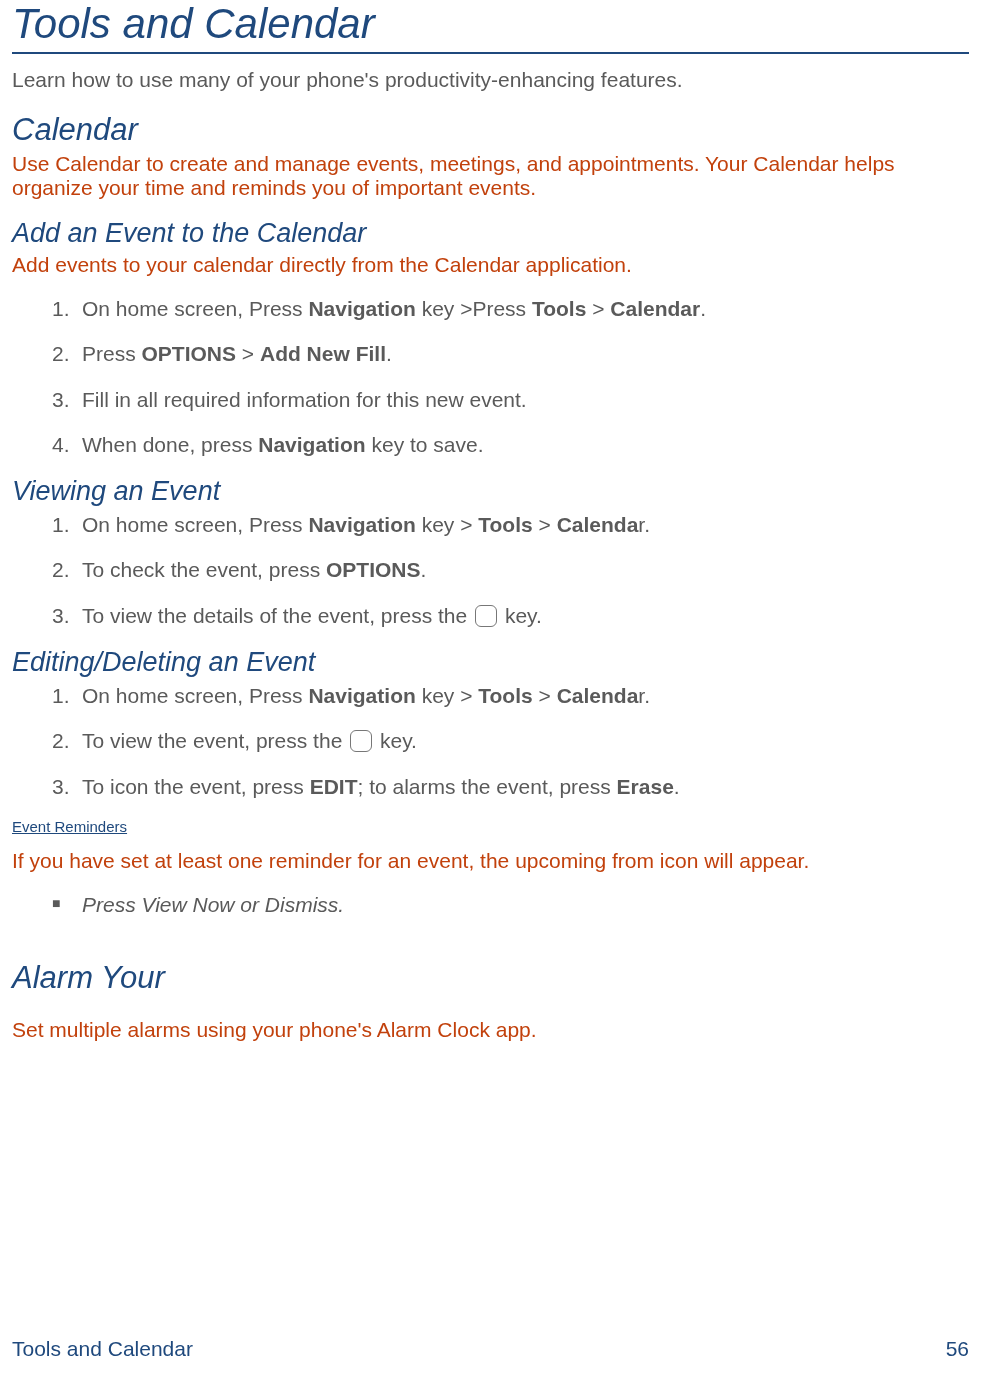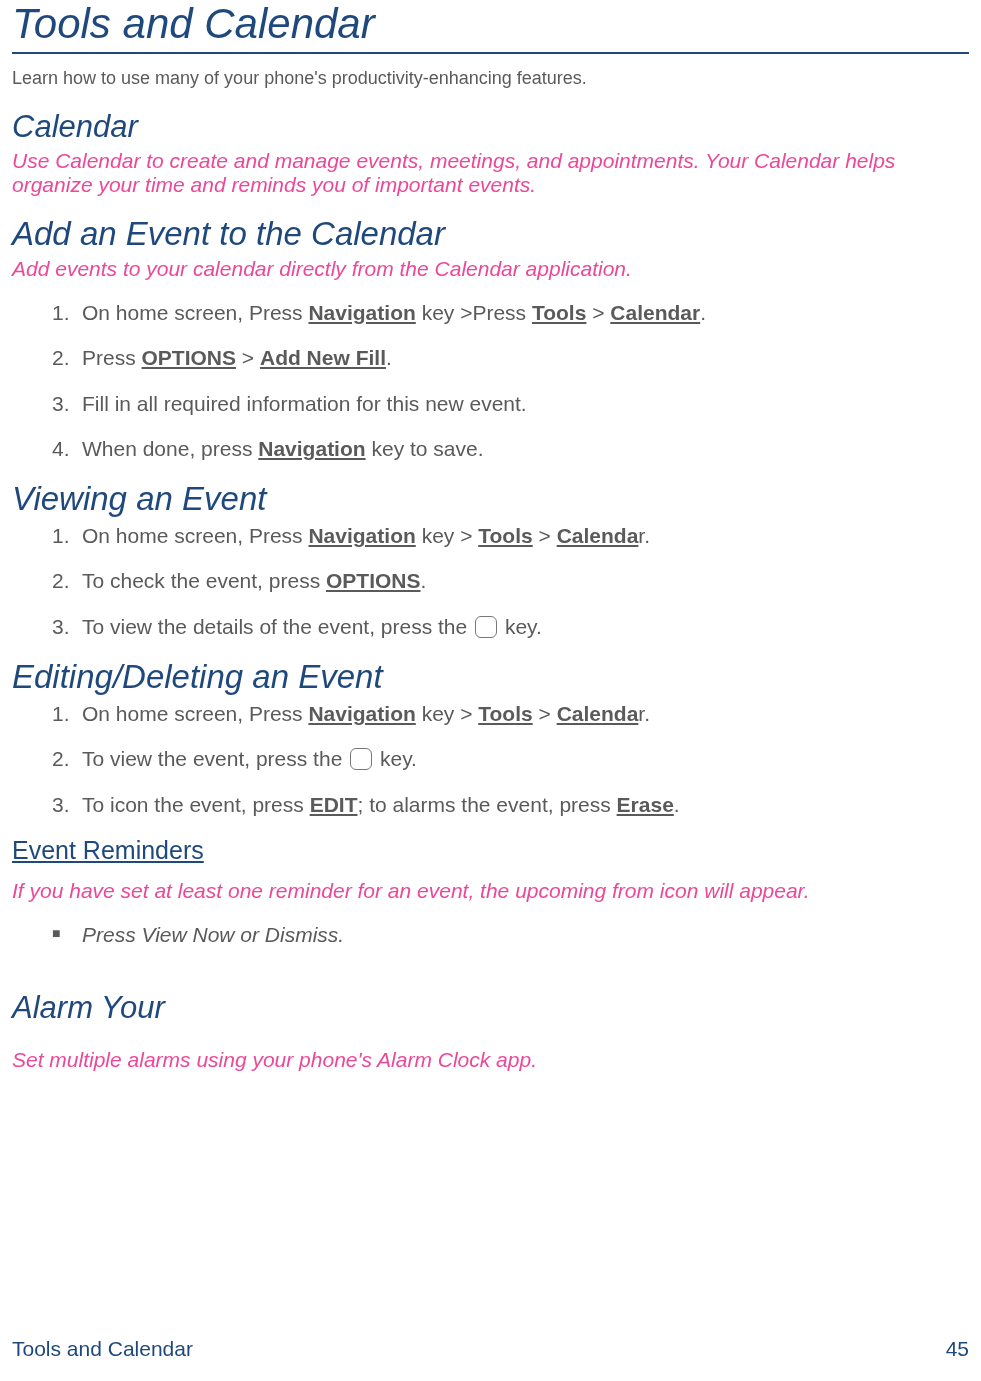--- a/index.html
+++ b/index.html
@@ -18,50 +18,49 @@
     h1 {
       font-size: 42px;
       font-style: italic;
       font-weight: normal;
       color: #1f497d;
       border-bottom: 2px solid #1f497d;
       padding-bottom: 4px;
       margin-bottom: 14px;
     }
     .intro-text {
-      font-size: 18px;
+      font-size: 21px;
       color: #5a5a5a;
       margin-bottom: 20px;
     }
     h2 {
       font-size: 31px;
       font-style: italic;
       font-weight: normal;
       color: #1f497d;
       margin-bottom: 4px;
     }
     h2.spaced-top {
       margin-top: 42px;
     }
     .section-text {
       font-size: 21px;
-      color: #ec4899;
+      color: #c2410c;
       margin-bottom: 18px;
-      font-style: italic;
     }
     h3 {
-      font-size: 33px;
+      font-size: 27px;
       font-style: italic;
       font-weight: normal;
       color: #1f497d;
       margin-bottom: 4px;
       margin-top: 6px;
     }
     h4 {
-      font-size: 25px;
+      font-size: 15px;
       color: #1f497d;
       font-weight: normal;
       margin-top: 10px;
       margin-bottom: 14px;
       text-decoration: underline;
     }
     ol {
       list-style: none;
       counter-reset: item;
       margin-left: 40px;
@@ -97,21 +96,20 @@
     ul.square-list li::before {
       content: "■";
       position: absolute;
       left: 0;
       font-size: 14px;
       color: #5a5a5a;
       top: 3px;
     }
     .bold {
       font-weight: bold;
-      text-decoration: underline;
     }
     .key-icon {
       display: inline-block;
       width: 22px;
       height: 22px;
       border: 1.5px solid #777;
       border-radius: 6px;
       vertical-align: -4px;
       margin: 0 2px;
     }
@@ -166,17 +164,17 @@
 <ul class="square-list">
   <li>Press View Now or Dismiss.</li>
 </ul>
 
 <h2 class="spaced-top">Alarm Your</h2>
 <br>
 <p class="section-text">Set multiple alarms using your phone's Alarm Clock app.</p>
 
 <div class="footer">
   <span>Tools and Calendar</span>
-  <span>45</span>
+  <span>56</span>
 </div>
 
 
 
 
 </body></html>

